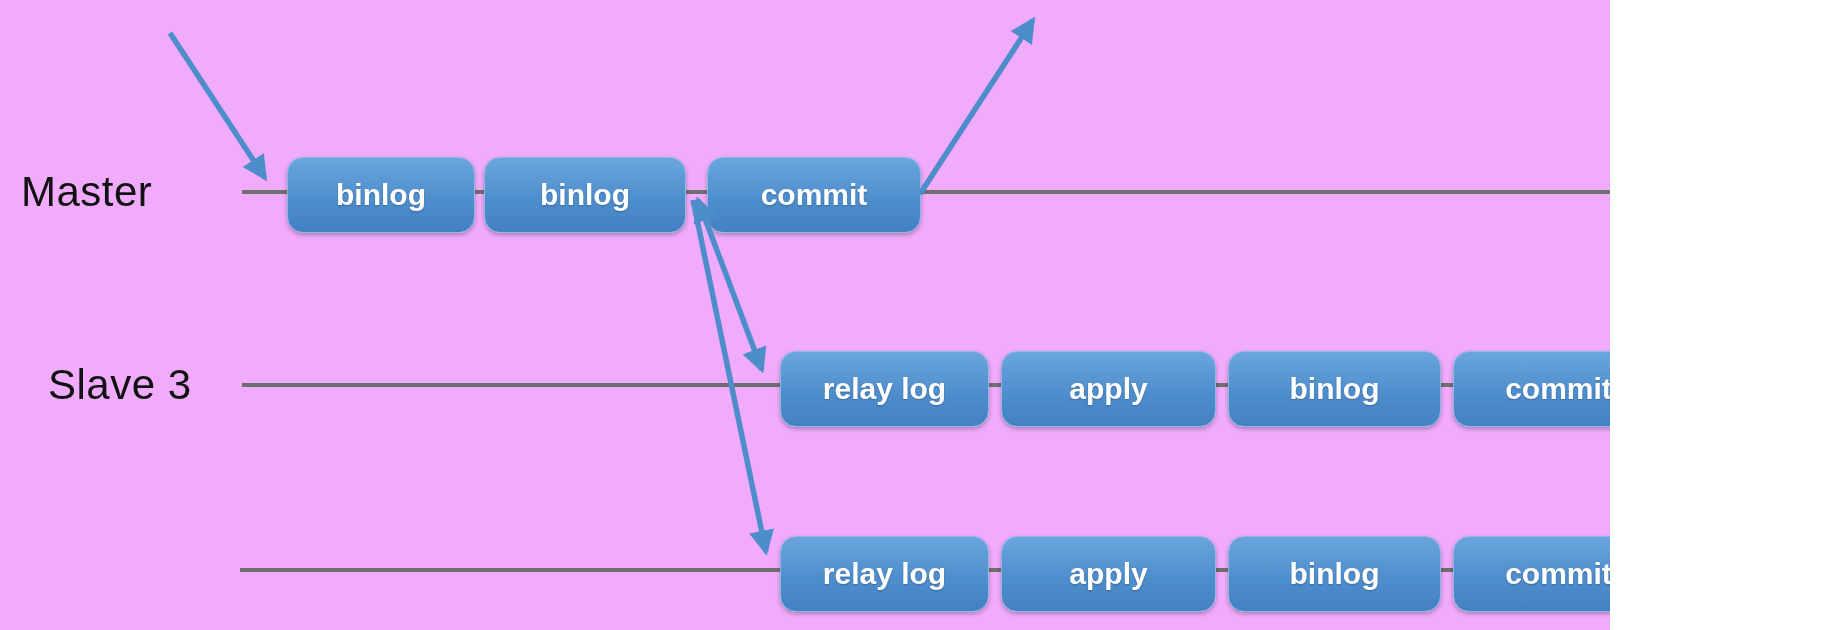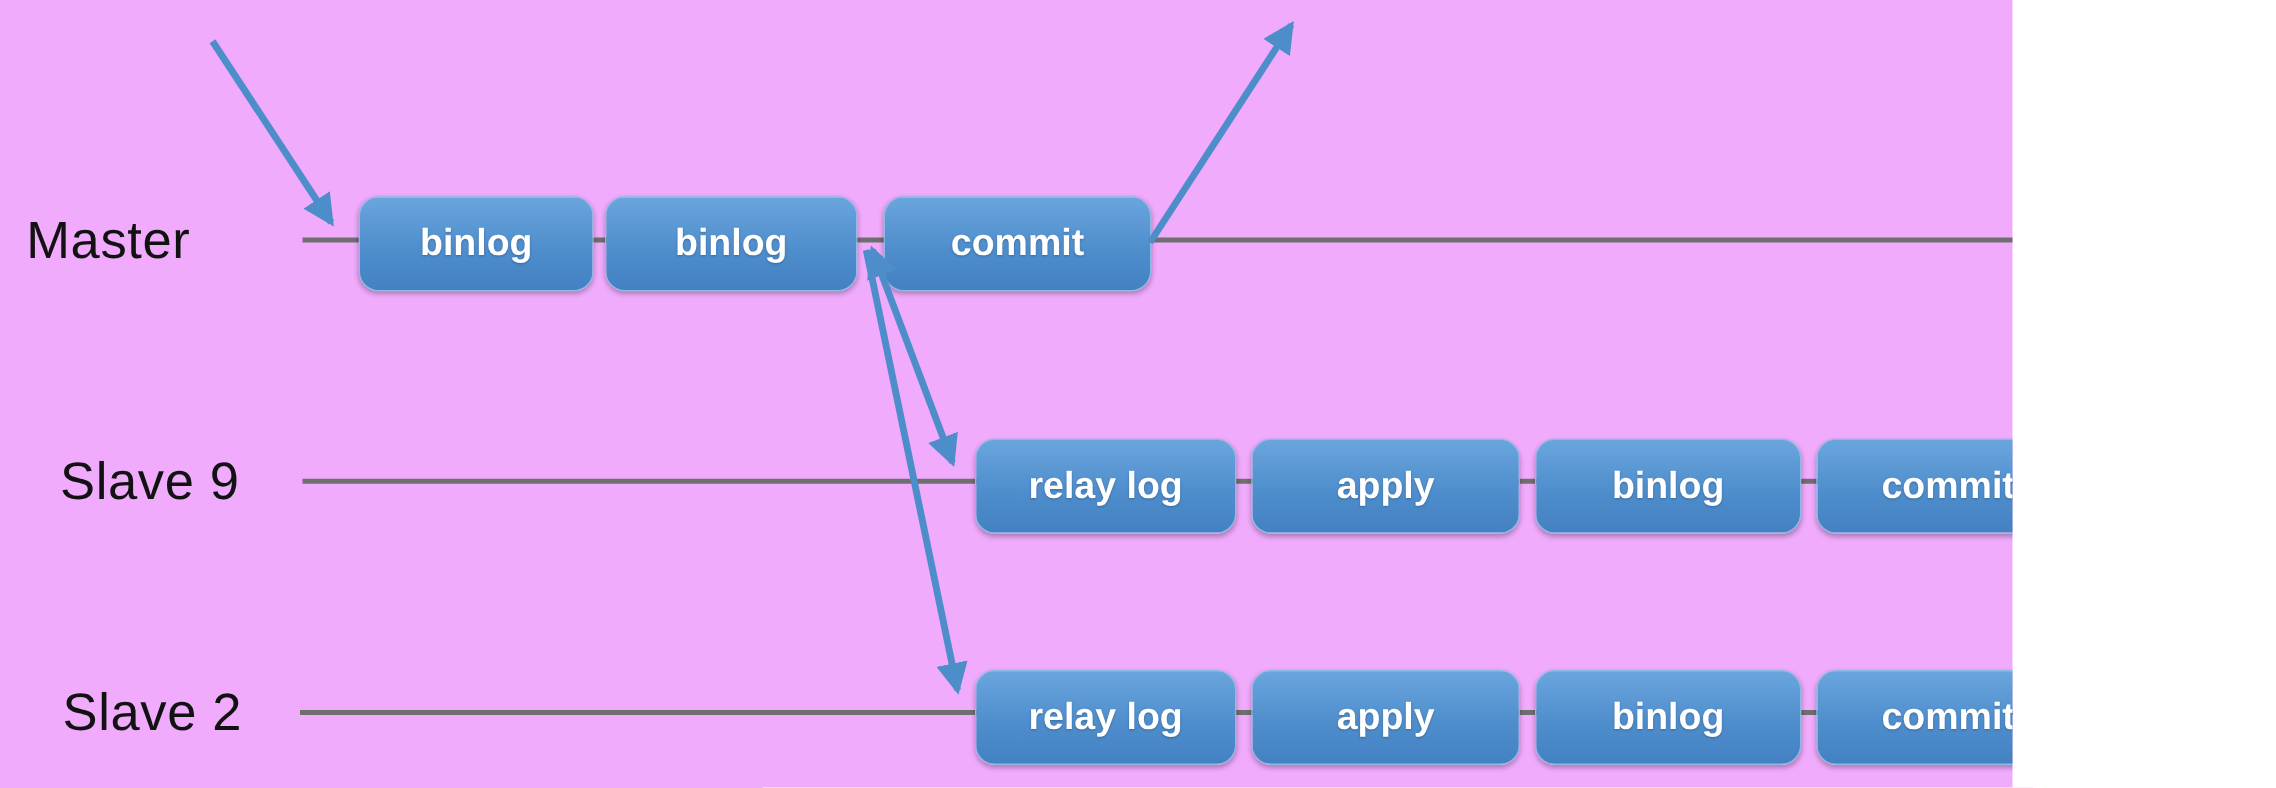--- a/index.html
+++ b/index.html
@@ -55,22 +55,21 @@
       <marker id="grayHead" viewBox="0 0 10 10" refX="8" refY="5" markerWidth="5.5" markerHeight="5.5" orient="auto" markerUnits="strokeWidth">
         <path d="M 0 0 L 10 5 L 0 10 Z" fill="#6f6f6f"></path>
       </marker>
     </defs>
     <line x1="242" y1="192" x2="1788" y2="192" stroke="#6f6f6f" stroke-width="4" marker-end="url(#grayHead)"></line>
     <line x1="242" y1="385" x2="1788" y2="385" stroke="#6f6f6f" stroke-width="4" marker-end="url(#grayHead)"></line>
     <line x1="240" y1="570" x2="1788" y2="570" stroke="#6f6f6f" stroke-width="4" marker-end="url(#grayHead)"></line>
   </svg>
 
   <div class="row-label" style="left:21px; top:192px;">Master</div>
-  <div class="row-label" style="left:48px; top:385px;">Slave 9</div>
-  <div class="row-label" style="left:50px; top:570px;">Slave 2</div>
+  <div class="row-label" style="left:48px; top:385px;">Slave 3</div>
 
   <div class="step-box" style="left:287px; top:157px; width:186px;">
     <span>binlog</span>
   </div>
   <div class="step-box" style="left:484px; top:157px; width:200px;">
     <span>binlog</span>
   </div>
   <div class="step-box" style="left:707px; top:157px; width:212px;">
     <span>commit</span>
   </div>

